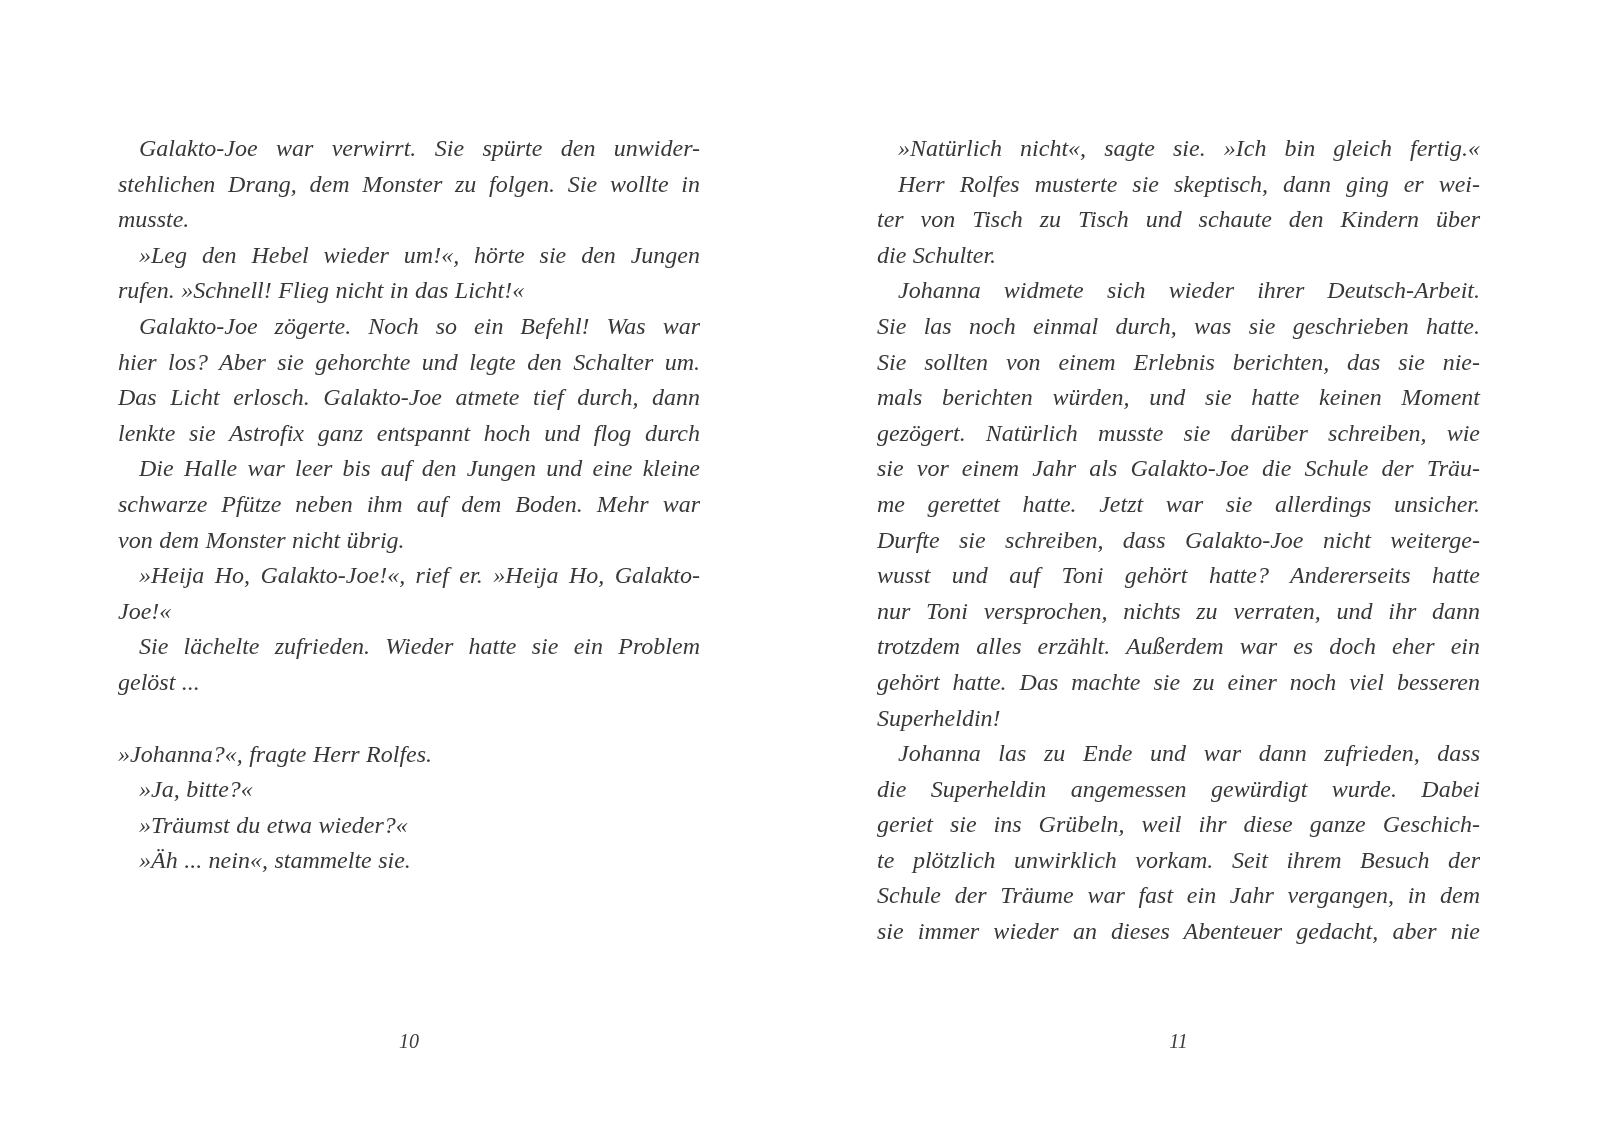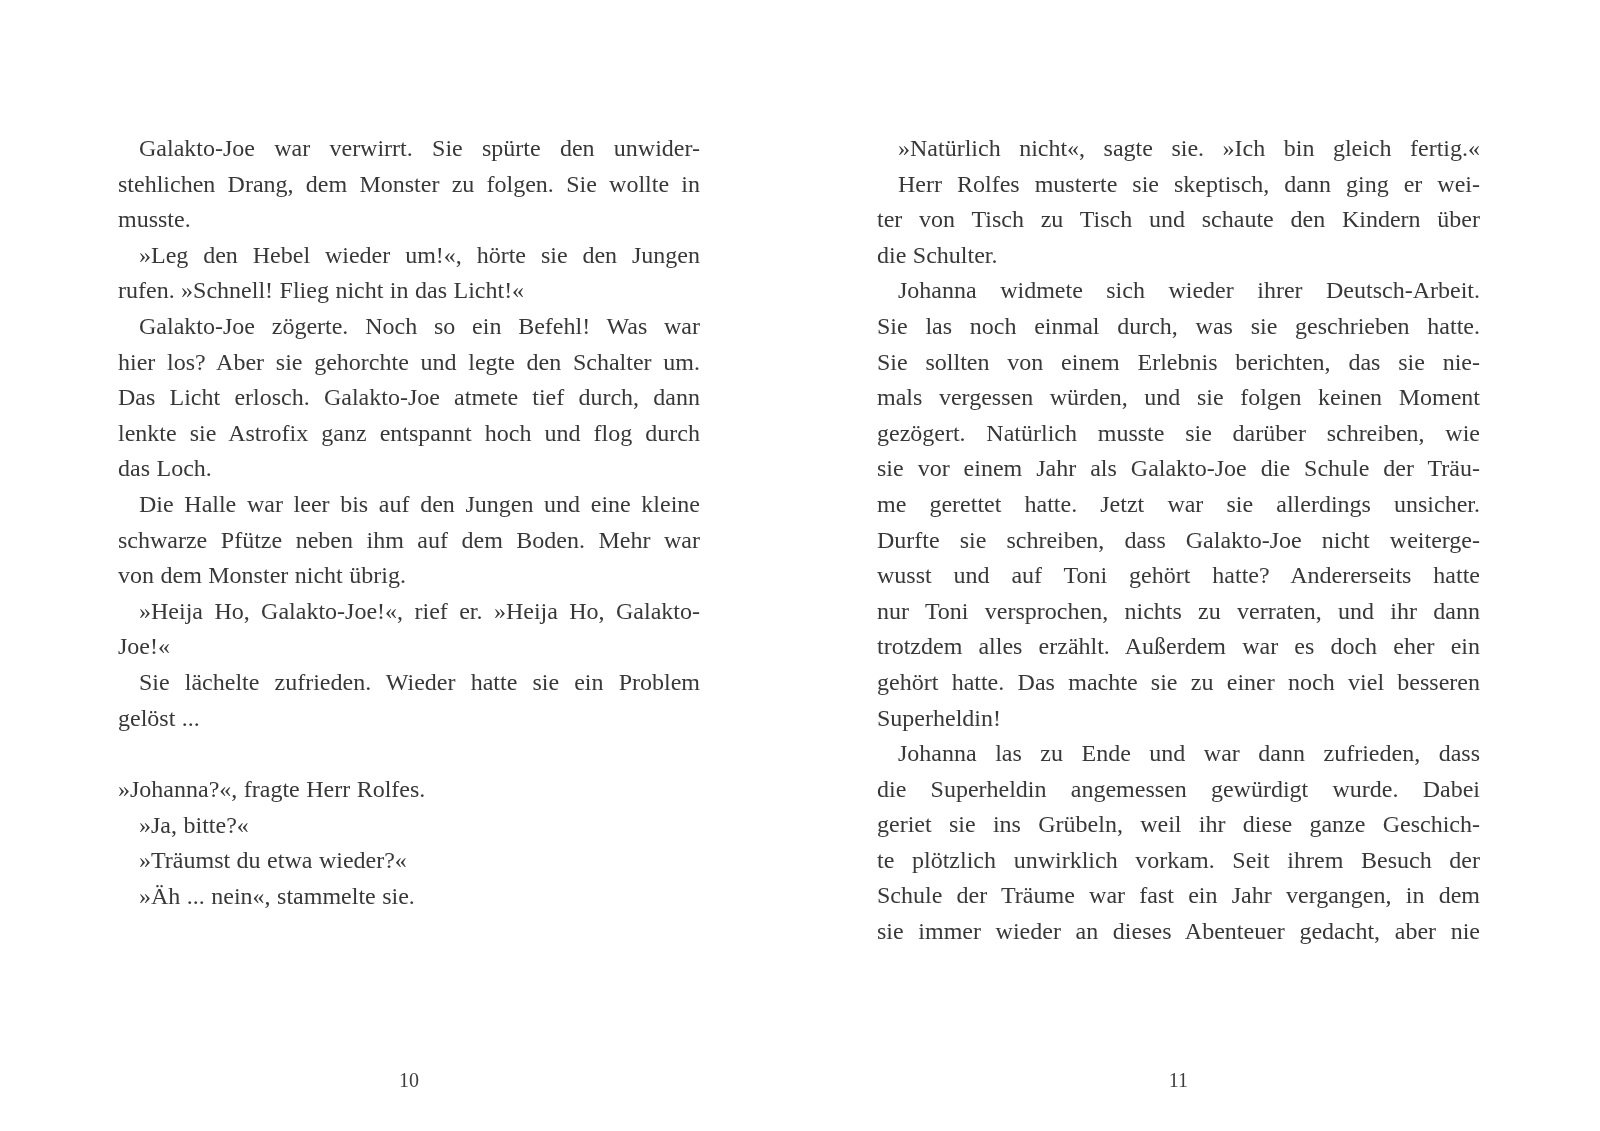--- a/index.html
+++ b/index.html
@@ -9,21 +9,21 @@
   }
   body {
     position: relative;
     width: 1600px;
     height: 1131px;
     font-family: "Liberation Serif", "DejaVu Serif", serif;
     color: #383838;
     overflow: hidden;
   }
   .spread { position: absolute; inset: 0; background: #ffffff; }
-  .page { position: absolute; top: 0; height: 1131px; }
+  .page { position: absolute; top: 0; height: 1131px; font-style: italic; }
   .page.left  { left: 0;    width: 800px; }
   .page.right { left: 800px; width: 800px; }
 
   .textblock {
     position: absolute;
     top: 131px;
     font-size: 24px;
   }
   .textblock.left-col  { left: 118px; width: 582px; }
   .textblock.right-col { left: 77px;  width: 603px; } 
@@ -42,21 +42,20 @@
     text-align-last: justify;
   }
   .line.indent { text-indent: 21px; }
 
   .pagenum {
     position: absolute;
     top: 1030px;
     font-size: 20px;
     text-align: center;
     color: #3d3d3d;
-    margin-top: 39px;
   }
   .pagenum.left-num  { left: 118px; width: 582px; }
   .pagenum.right-num { left: 77px;  width: 603px; }
 </style>
 </head>
 <body>
 
 <div class="spread">
 
   <div class="page left">
@@ -68,21 +67,20 @@
         </div>
         <div class="para">
           <div class="line just indent" style="">»Leg den Hebel wieder um!«, hörte sie den Jungen</div>
           <div class="line" style="">rufen. »Schnell! Flieg nicht in das Licht!«</div>
         </div>
         <div class="para">
           <div class="line just indent" style="">Galakto-Joe zögerte. Noch so ein Befehl! Was war</div>
           <div class="line just" style="">hier los? Aber sie gehorchte und legte den Schalter um.</div>
           <div class="line just" style="">Das Licht erlosch. Galakto-Joe atmete tief durch, dann</div>
           <div class="line just" style="">lenkte sie Astrofix ganz entspannt hoch und flog durch</div>
-          <div class="line" style="">das Loch.</div>
         </div>
         <div class="para">
           <div class="line just indent" style="">Die Halle war leer bis auf den Jungen und eine kleine</div>
           <div class="line just" style="">schwarze Pfütze neben ihm auf dem Boden. Mehr war</div>
           <div class="line" style="">von dem Monster nicht übrig.</div>
         </div>
         <div class="para">
           <div class="line just indent" style="">»Heija Ho, Galakto-Joe!«, rief er. »Heija Ho, Galakto-</div>
           <div class="line" style="">Joe!«</div>
         </div>
@@ -113,21 +111,21 @@
         </div>
         <div class="para">
           <div class="line just indent" style="">Herr Rolfes musterte sie skeptisch, dann ging er wei-</div>
           <div class="line just" style="">ter von Tisch zu Tisch und schaute den Kindern über</div>
           <div class="line" style="">die Schulter.</div>
         </div>
         <div class="para">
           <div class="line just indent" style="">Johanna widmete sich wieder ihrer Deutsch-Arbeit.</div>
           <div class="line just" style="">Sie las noch einmal durch, was sie geschrieben hatte.</div>
           <div class="line just" style="">Sie sollten von einem Erlebnis berichten, das sie nie-</div>
-          <div class="line just" style="">mals vergessen würden, und sie folgen keinen Moment</div>
+          <div class="line just" style="">mals berichten würden, und sie hatte keinen Moment</div>
           <div class="line just" style="">gezögert. Natürlich musste sie darüber schreiben, wie</div>
           <div class="line just" style="">sie vor einem Jahr als Galakto-Joe die Schule der Träu-</div>
           <div class="line just" style="">me gerettet hatte. Jetzt war sie allerdings unsicher.</div>
           <div class="line just" style="">Durfte sie schreiben, dass Galakto-Joe nicht weiterge-</div>
           <div class="line just" style="">wusst und auf Toni gehört hatte? Andererseits hatte</div>
           <div class="line just" style="">nur Toni versprochen, nichts zu verraten, und ihr dann</div>
           <div class="line just" style="">trotzdem alles erzählt. Außerdem war es doch eher ein</div>
           <div class="line just" style="">gehört hatte. Das machte sie zu einer noch viel besseren</div>
           <div class="line" style="">Superheldin!</div>
         </div>

